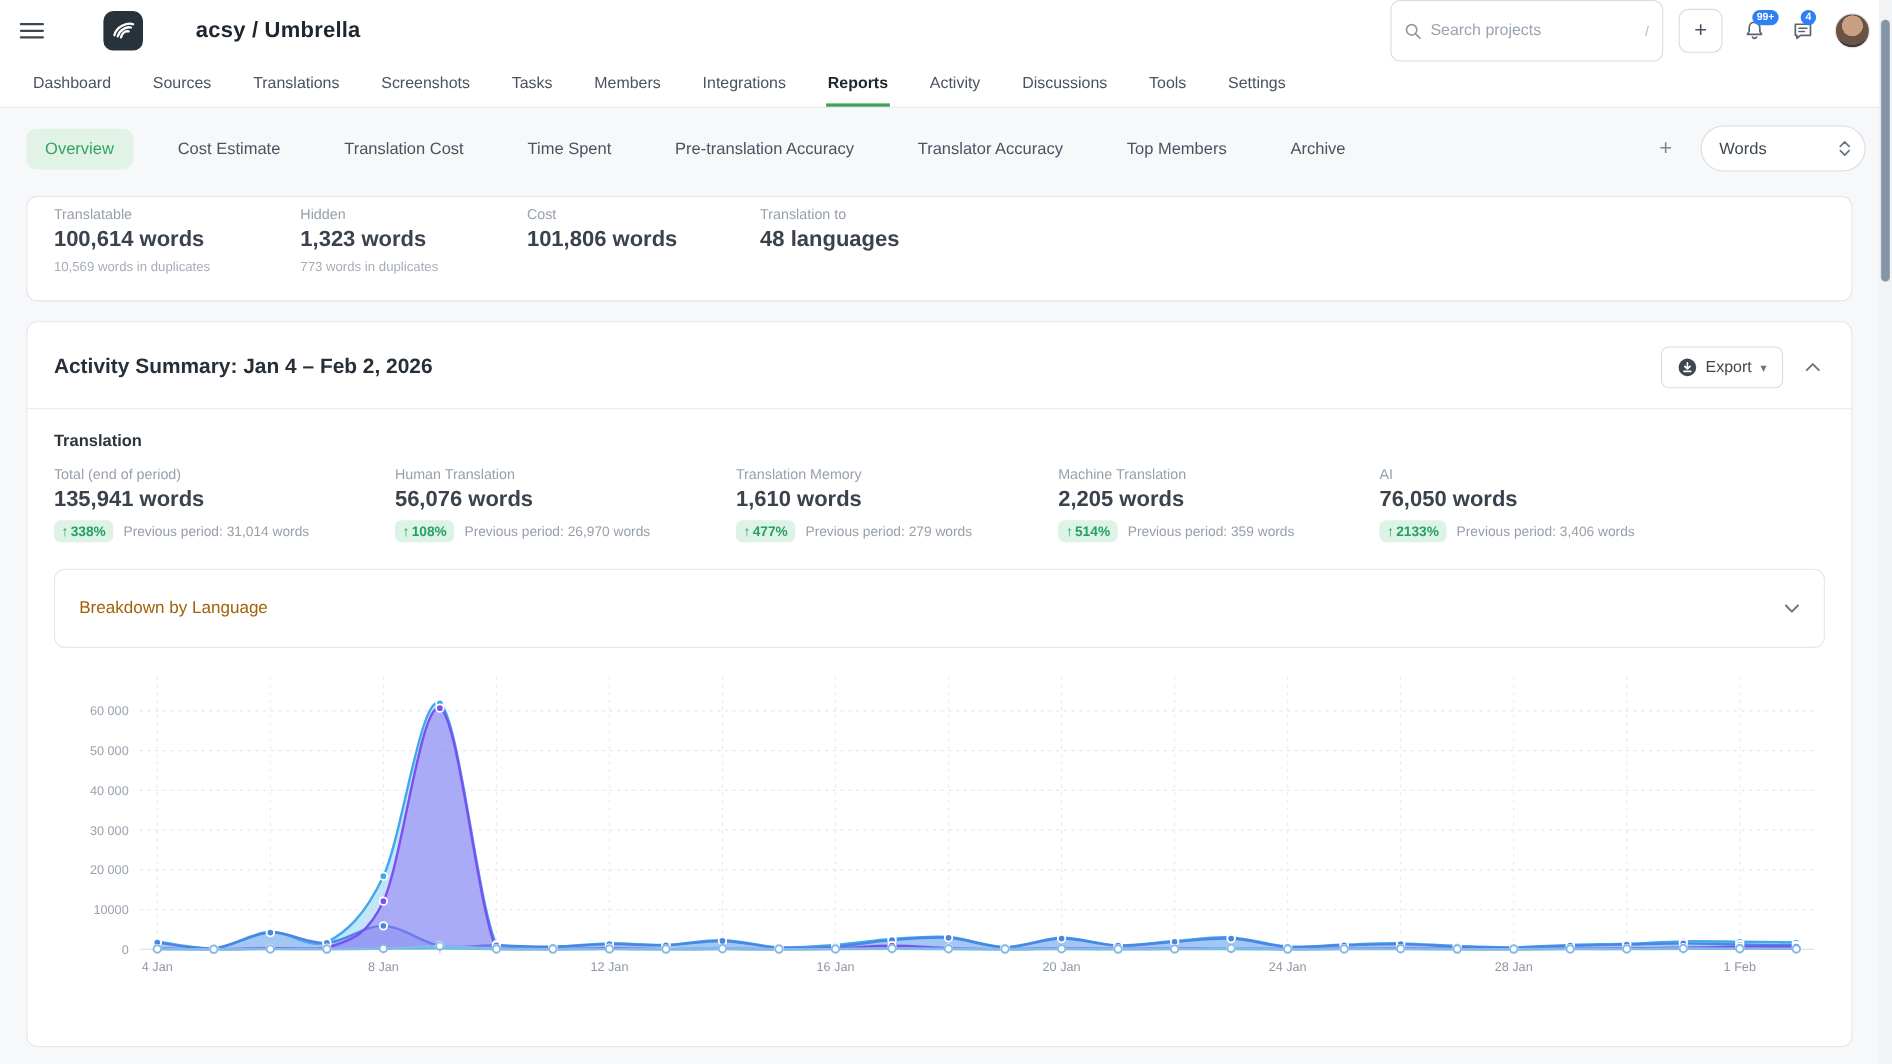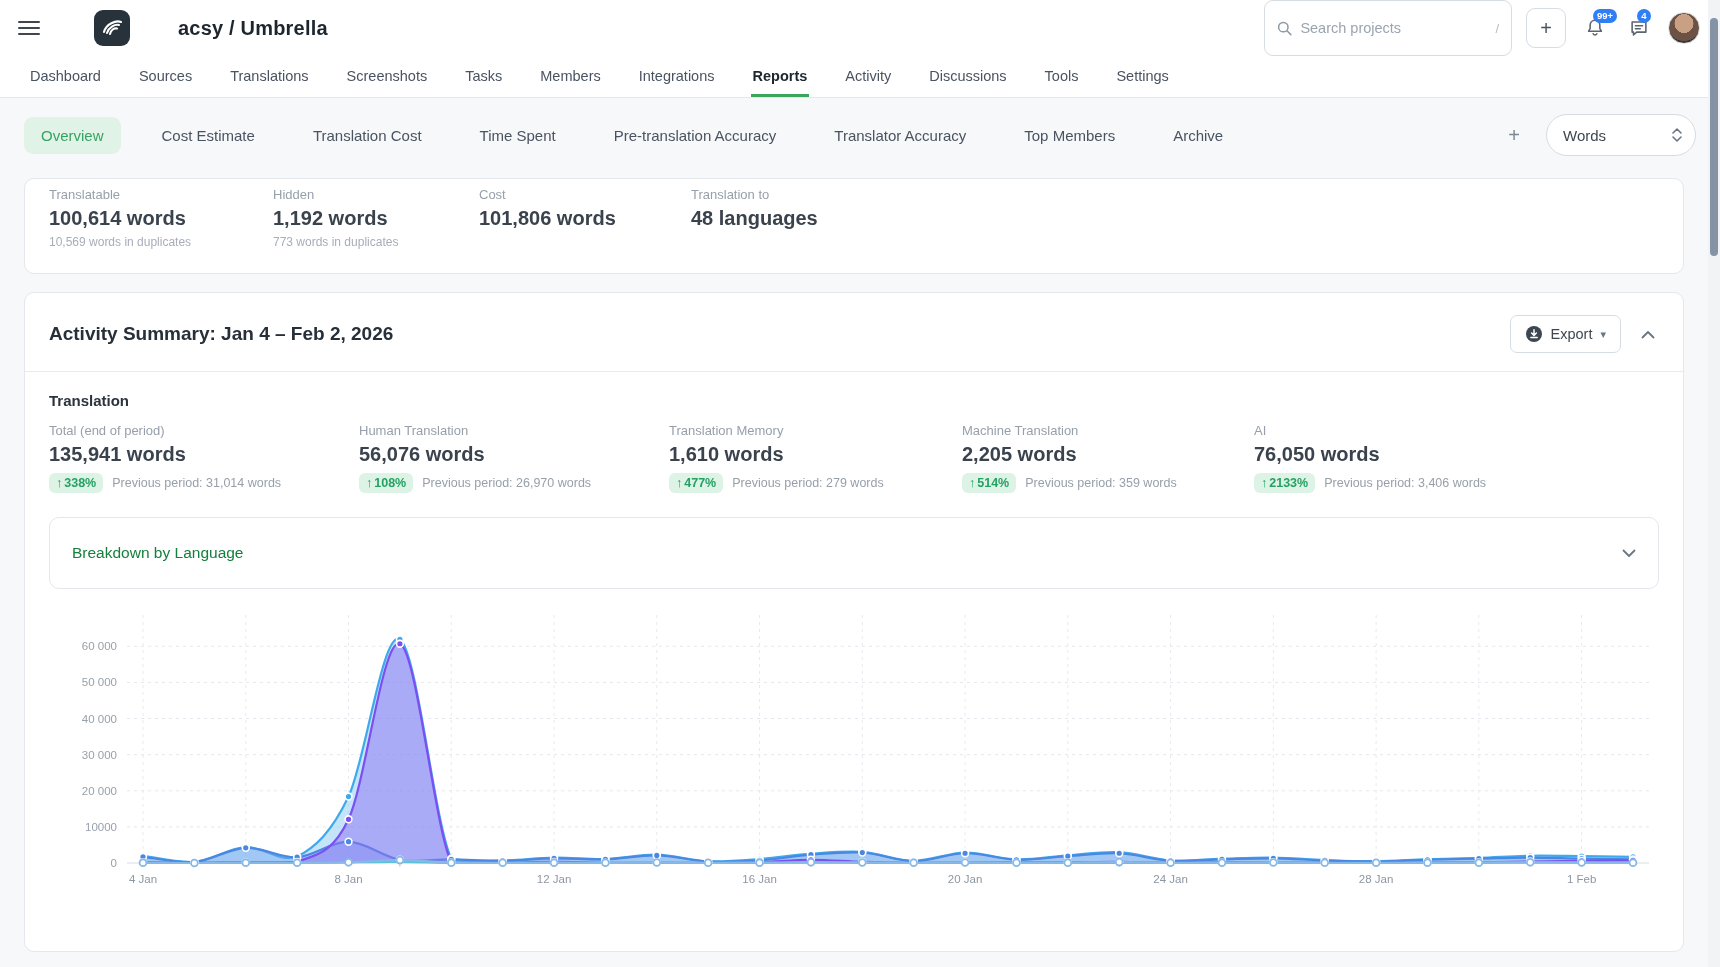--- a/index.html
+++ b/index.html
@@ -55,21 +55,21 @@
   .metrics { display:flex; padding:0 24px; }
   .metric { display:flex; flex-direction:column; gap:5px; }
   .m1{width:310px}.m2{width:310px}.m3{width:293px}.m4{width:292px}
   .metric .lbl { font-size:13px; color:#97a0aa; }
   .metric .val { font-size:20px; font-weight:700; color:#3a434d; }
   .metric .sub { display:flex; align-items:center; gap:9px; margin-top:2px; }
   .pill { background:#dcf3e6; color:#25a163; font-size:12.5px; font-weight:700; border-radius:6px; padding:3px 7px; display:inline-flex; gap:2px; align-items:center; }
   .prev { font-size:12.5px; color:#97a0aa; }
 
   .breakdown { margin:24px 24px 0; border:1px solid #e4e7eb; border-radius:10px; height:72px; display:flex; align-items:center; justify-content:space-between; padding:0 22px; cursor:pointer; }
-  .breakdown .lbl { font-size:15.5px; color:#15803d; }
+  .breakdown .lbl { font-size:15.5px; color:#a16207; }
 
   .chartwrap { padding:16px 24px 0; }
 
   
   .pscroll { position:fixed; top:0; right:0; width:12px; height:967px; background:#f2f3f5; }
   .pscroll .thumb { position:absolute; top:18px; right:2px; width:8px; height:238px; border-radius:4px; background:#8494a6; }
 
   svg text { font-family:"Liberation Sans", sans-serif; }
 </style>
 </head>
@@ -155,21 +155,21 @@
 </div>
 
 <section class="card stats-card">
   <div class="stat-col w1">
     <span class="lbl">Translatable</span>
     <span class="val">100,614 words</span>
     <span class="note">10,569 words in duplicates</span>
   </div>
   <div class="stat-col w2">
     <span class="lbl">Hidden</span>
-    <span class="val">1,192 words</span>
+    <span class="val">1,323 words</span>
     <span class="note">773 words in duplicates</span>
   </div>
   <div class="stat-col w3">
     <span class="lbl">Cost</span>
     <span class="val">101,806 words</span>
   </div>
   <div class="stat-col">
     <span class="lbl">Translation to</span>
     <span class="val">48 languages</span>
   </div>

